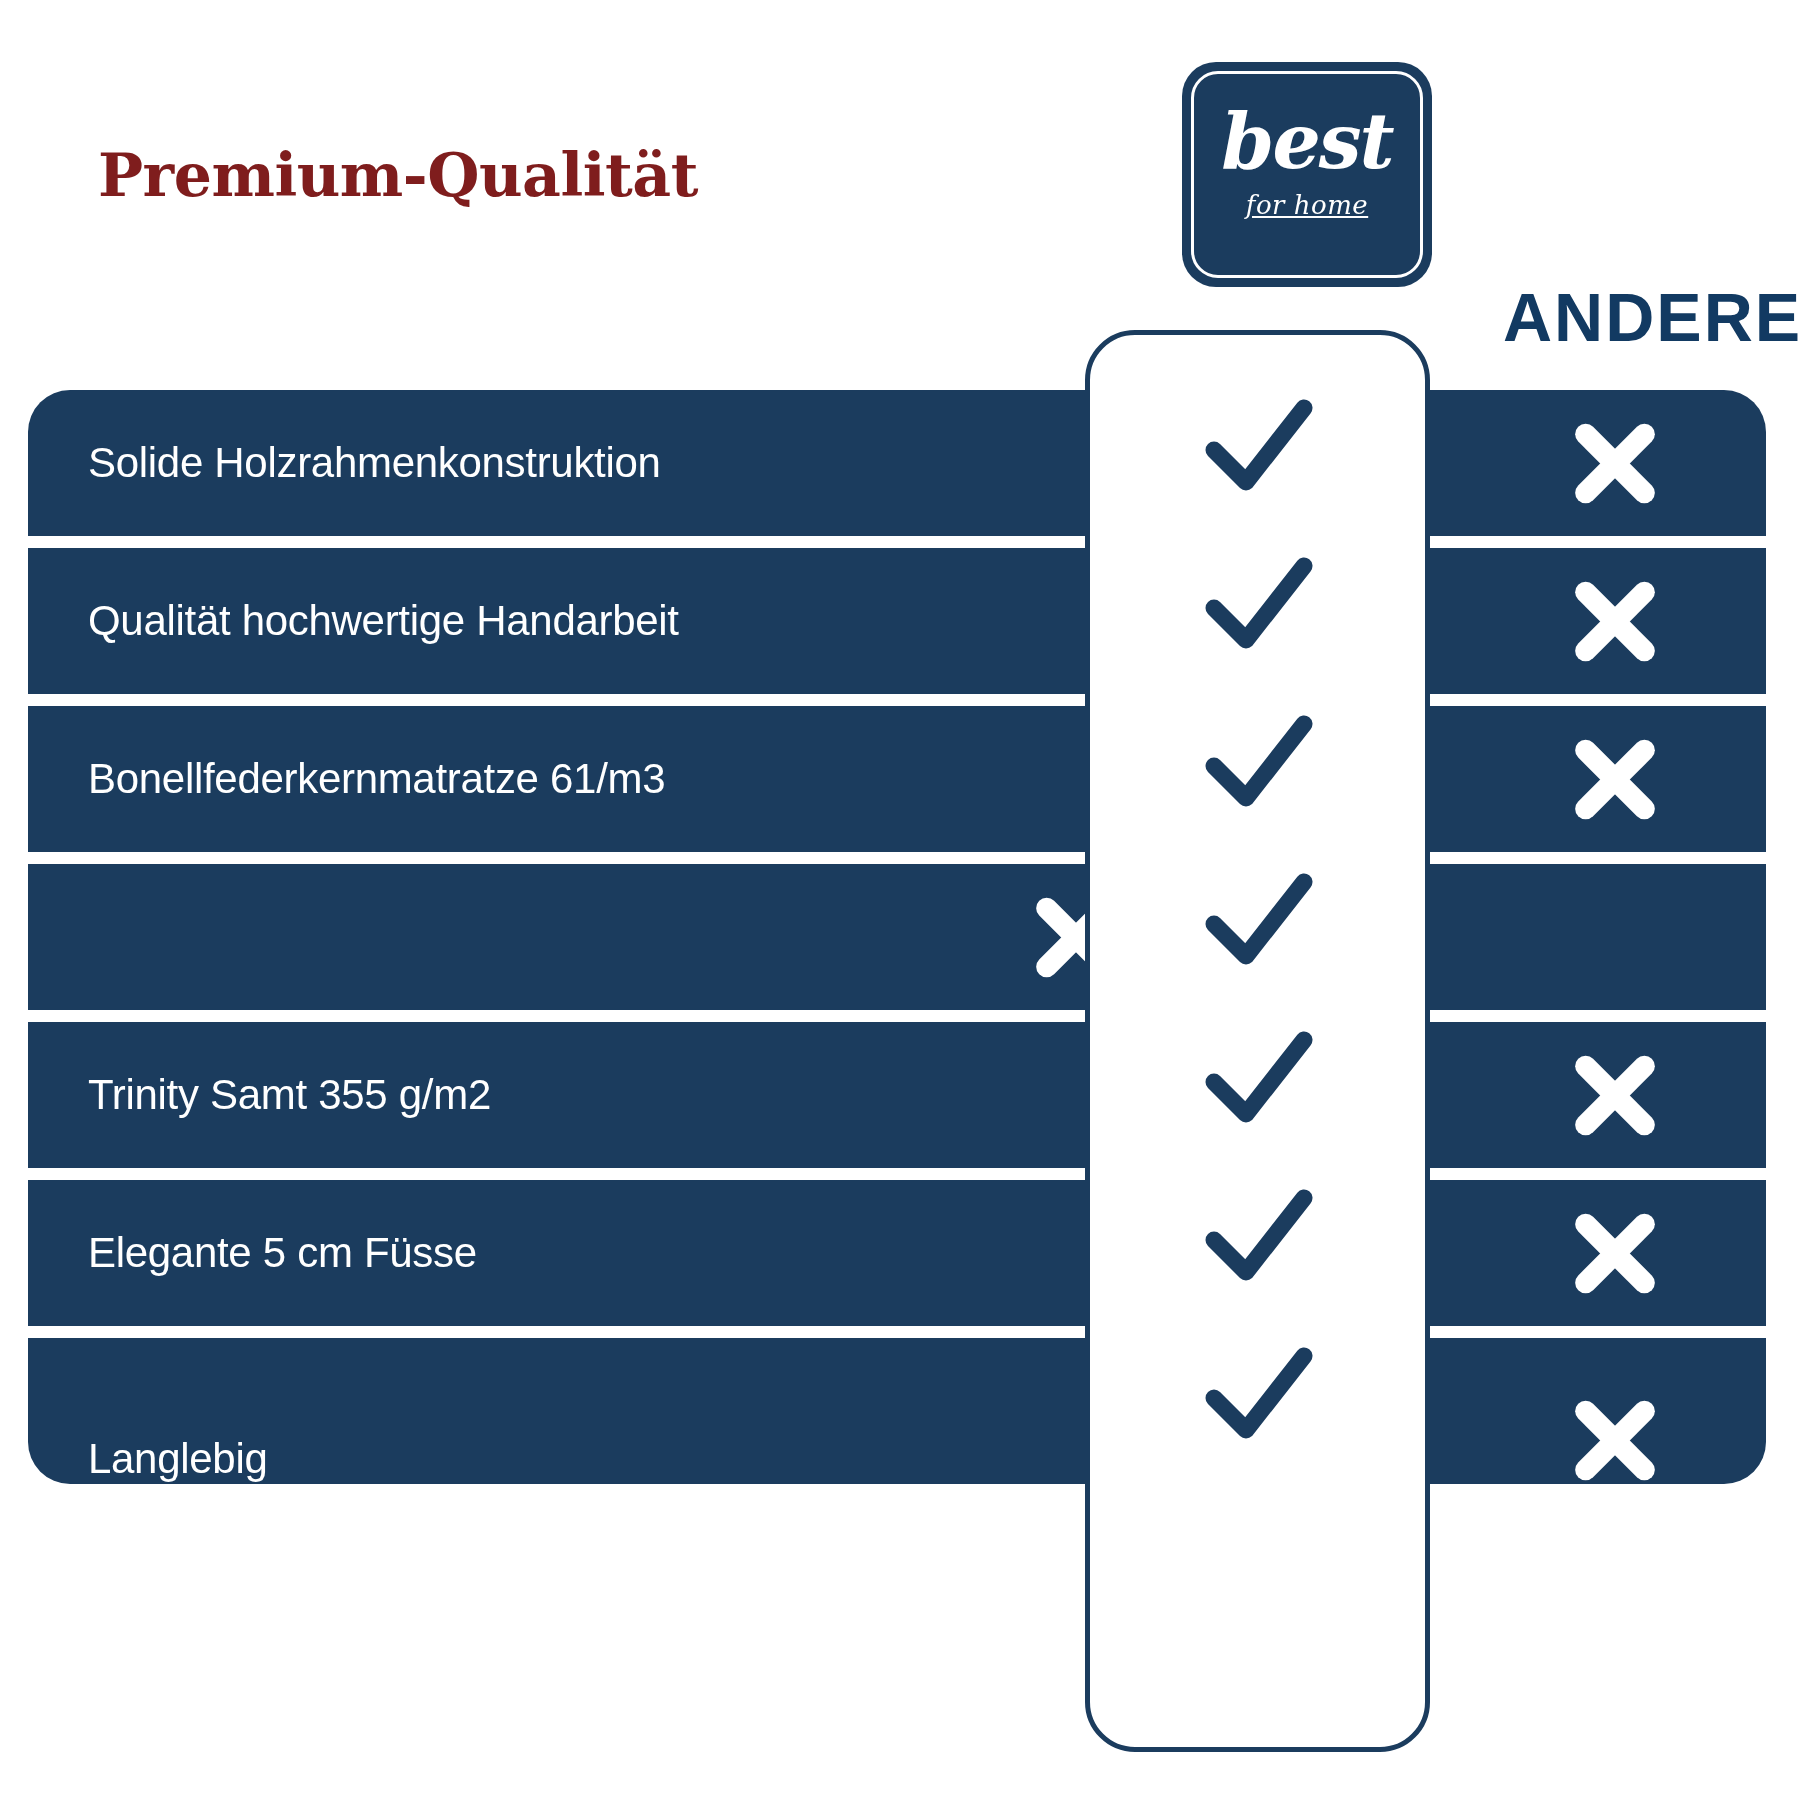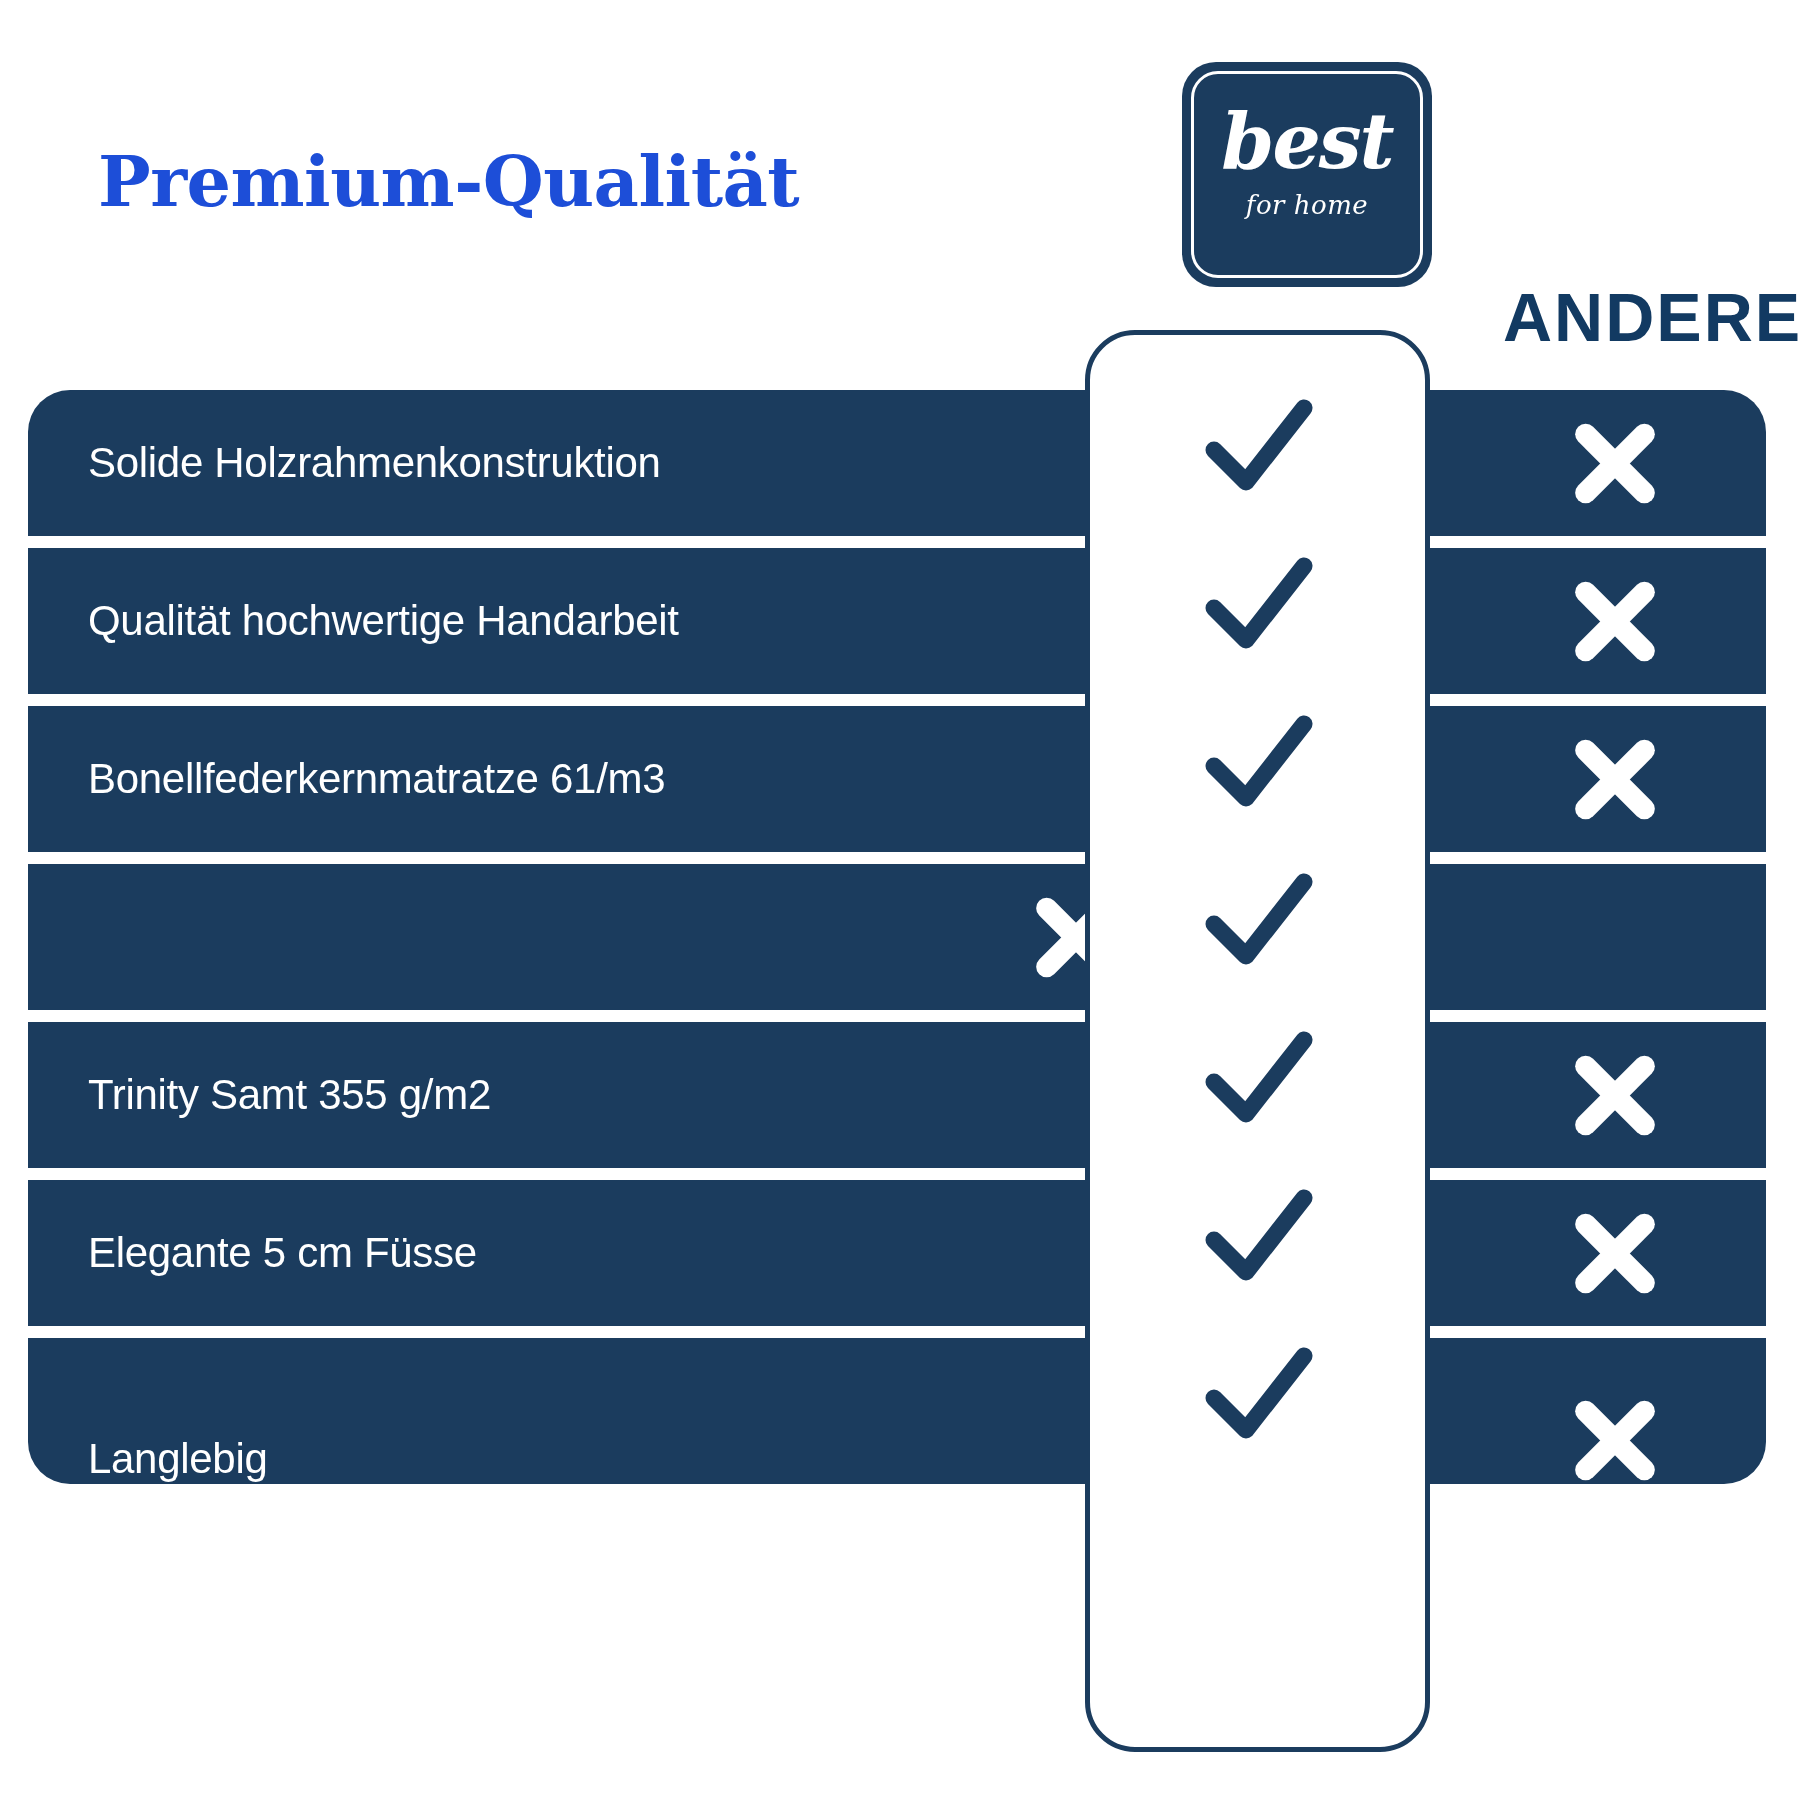--- a/index.html
+++ b/index.html
@@ -22,22 +22,22 @@
     background: #ffffff;
   }
 
   
   .title {
     position: absolute;
     left: 98px;
     top: 140px;
     font-family: "DejaVu Serif", serif;
     font-weight: 700;
-    font-size: 70px;
-    color: #1d4ed8;
+    font-size: 60px;
+    color: #7f1d1d;
     letter-spacing: -0.5px;
     white-space: nowrap;
   }
 
   .logo-box {
     position: absolute;
     left: 1182px;
     top: 62px;
     width: 250px;
     height: 225px;
@@ -69,20 +69,21 @@
     position: absolute;
     left: 0;
     right: 0;
     top: 128px;
     text-align: center;
     font-family: "DejaVu Serif", serif;
     font-style: italic;
     font-size: 26px;
     color: #ffffff;
     letter-spacing: 0.5px;
+    text-decoration: underline;
   }
 
   .others-label {
     position: absolute;
     left: 1503px;
     top: 278px;
     width: 240px;
     text-align: center;
     font-family: "Liberation Sans", sans-serif;
     font-weight: 700;

